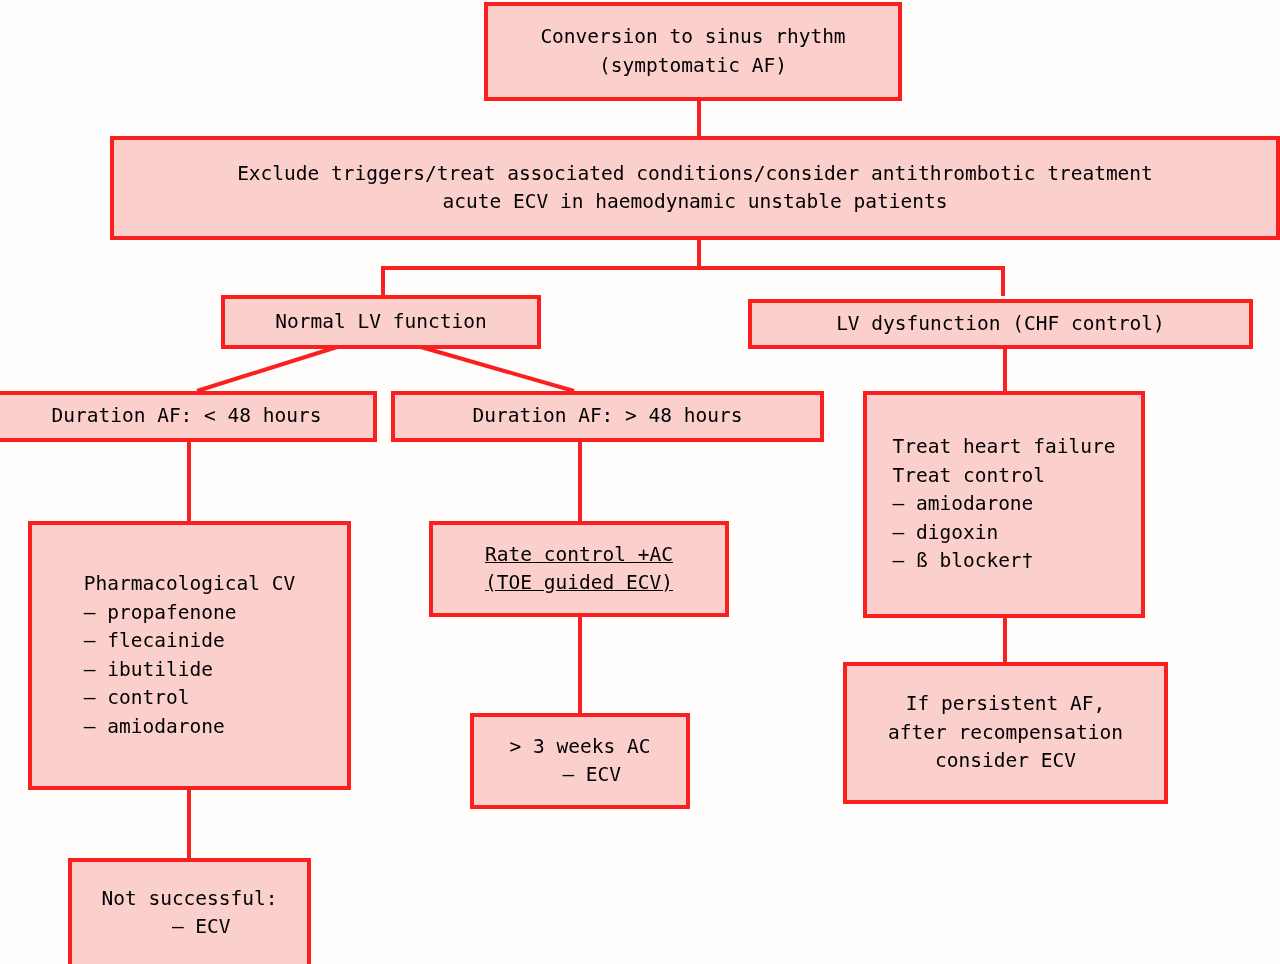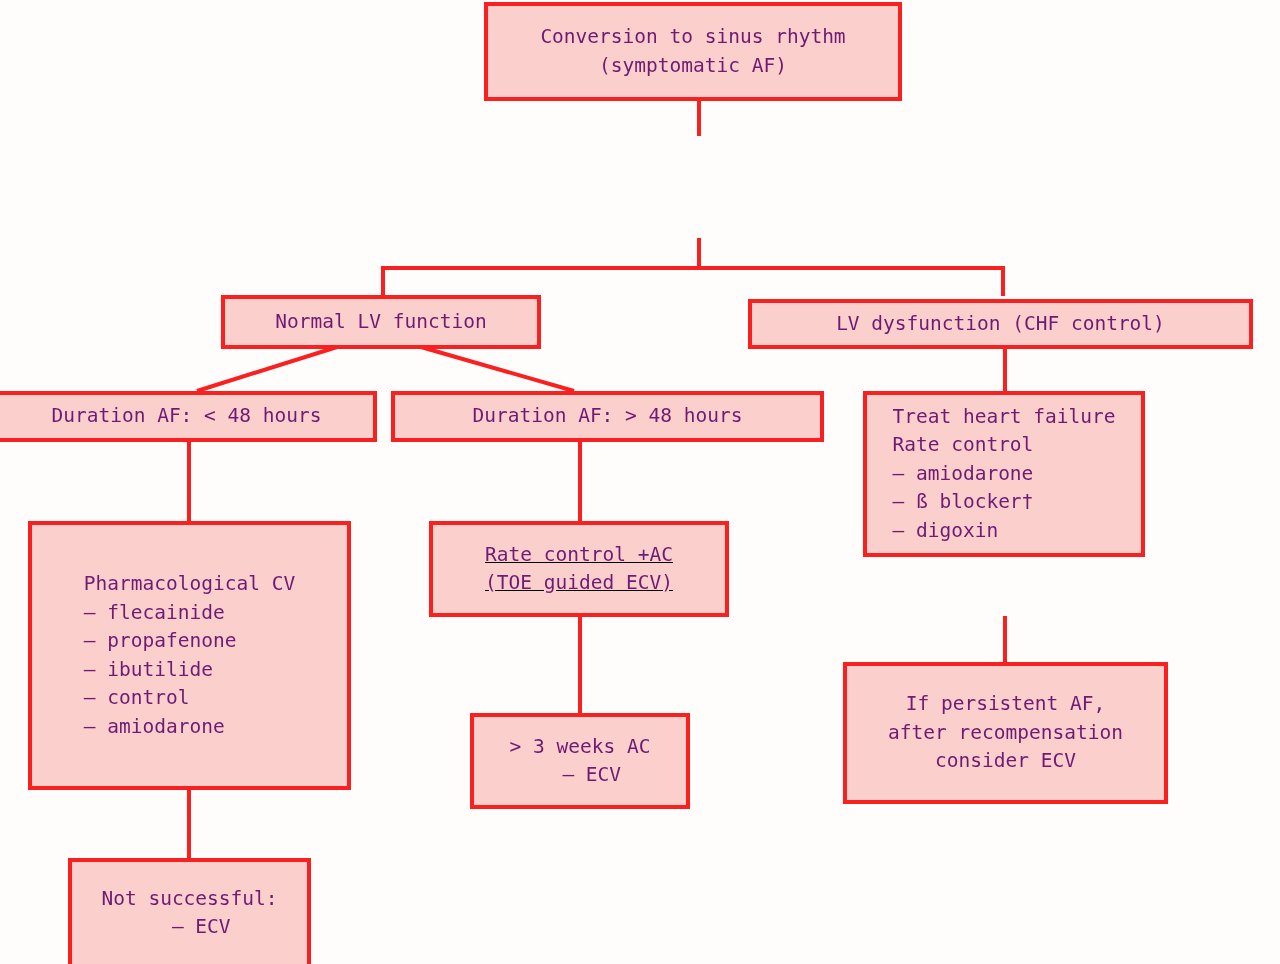--- a/index.html
+++ b/index.html
@@ -22,21 +22,21 @@
     background: #fbcfcb;
     border: 4px solid #fb2020;
     display: flex;
     flex-direction: column;
     justify-content: center;
     z-index: 2;
   }
   .node .line {
     font-size: 19.5px;
     line-height: 28.5px;
-    color: #701a75;
+    color: #000000;
     white-space: pre;
     letter-spacing: 0px;
   }
   .center .line { text-align: center; }
   .listnode {
     align-items: center;
   }
   .listbody {
     display: block;
   }
@@ -87,60 +87,64 @@
 
   <div class="conn vline" style="left:1003px; top:348px; height:44px;"></div>
 
   <div class="conn vline" style="left:1003px; top:616px; height:46px;"></div>
 
   <div class="node center" style="left:484px; top:2px; width:418px; height:99px;">
     <div class="line">Conversion to sinus rhythm</div>
     <div class="line">(symptomatic AF)</div>
   </div>
 
+  <div class="node center" style="left:110px; top:136px; width:1170px; height:104px;">
+    <div class="line">Exclude triggers/treat associated conditions/consider antithrombotic treatment</div>
+    <div class="line">acute ECV in haemodynamic unstable patients</div>
+  </div>
 
   <div class="node center" style="left:221px; top:295px; width:320px; height:54px;">
     <div class="line">Normal LV function</div>
   </div>
 
   <div class="node center" style="left:748px; top:299px; width:505px; height:50px;">
     <div class="line">LV dysfunction (CHF control)</div>
   </div>
 
   <div class="node center" style="left:-4px; top:391px; width:381px; height:51px;">
     <div class="line">Duration AF: &lt; 48 hours</div>
   </div>
 
   <div class="node center" style="left:391px; top:391px; width:433px; height:51px;">
     <div class="line">Duration AF: &gt; 48 hours</div>
   </div>
 
   <div class="node listnode" style="left:28px; top:521px; width:323px; height:269px;">
     <div class="listbody">
       <div class="line" style="">Pharmacological CV</div>
+      <div class="line">— propafenone</div>
       <div class="line">— flecainide</div>
-      <div class="line">— propafenone</div>
       <div class="line">— ibutilide</div>
       <div class="line">— control</div>
       <div class="line">— amiodarone</div>
     </div>
   </div>
 
   <div class="node center" style="left:429px; top:521px; width:300px; height:96px;text-decoration:underline;">
     <div class="line">Rate control +AC</div>
     <div class="line">(TOE guided ECV)</div>
   </div>
 
-  <div class="node listnode" style="left:863px; top:391px; width:282px; height:166px;">
+  <div class="node listnode" style="left:863px; top:391px; width:282px; height:227px;">
     <div class="listbody">
       <div class="line">Treat heart failure</div>
-      <div class="line">Rate control</div>
+      <div class="line">Treat control</div>
       <div class="line">— amiodarone</div>
+      <div class="line">— digoxin</div>
       <div class="line">— ß blocker†</div>
-      <div class="line">— digoxin</div>
     </div>
   </div>
 
   <div class="node center" style="left:470px; top:713px; width:220px; height:96px;">
     <div class="line">&gt; 3 weeks AC</div>
     <div class="line">  — ECV</div>
   </div>
 
   <div class="node center" style="left:843px; top:662px; width:325px; height:142px;">
     <div class="line">If persistent AF,</div>

